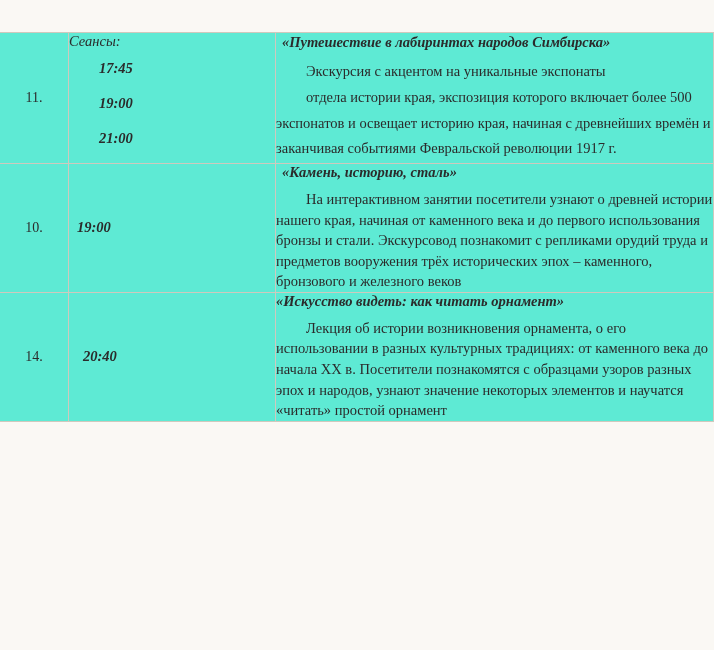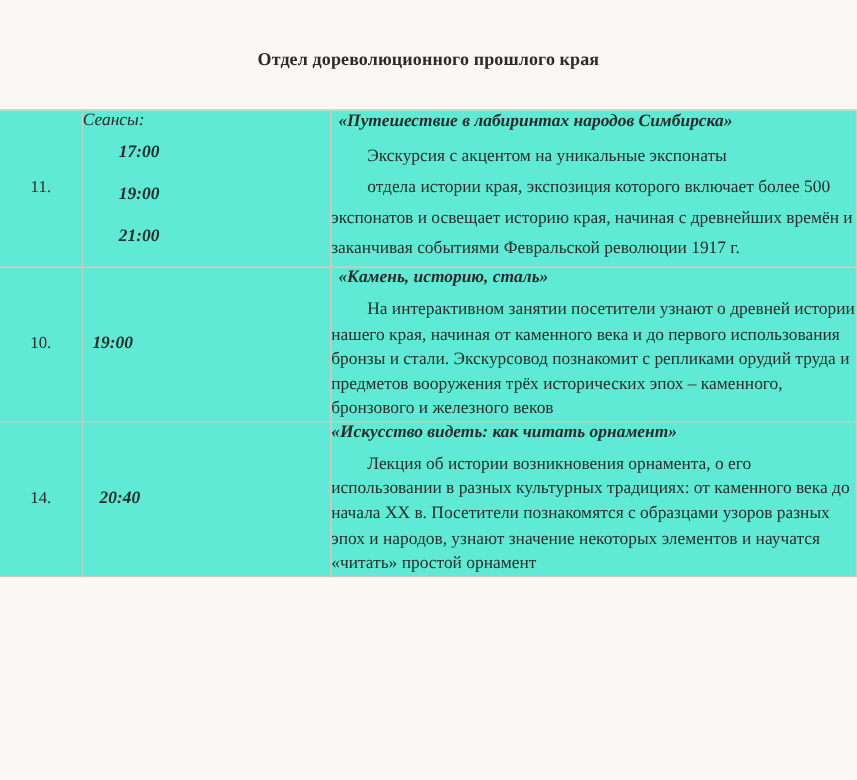--- a/index.html
+++ b/index.html
@@ -118,30 +118,29 @@
     color: #2b2b2b;
     text-align: left;
   }
   .row-11 .desc-body { line-height: 1.78; }
 </style>
 </head>
 <body>
 
 <div class="page">
 
-  <div class="doc-title">Отдел дореволюционного прошлого края</div>
 
   <table class="schedule">
     <tbody>
       <tr class="row-11">
         <td class="col-num">11.</td>
         <td class="col-time">
           <div class="sessions-label">Сеансы:</div>
           <div class="time-list">
-            <div class="time-item">17:00</div>
+            <div class="time-item">17:45</div>
             <div class="time-item">19:00</div>
             <div class="time-item">21:00</div>
           </div>
         </td>
         <td class="col-desc">
           <div class="desc-head pad">«Путешествие в лабиринтах народов Симбирска»</div>
           <div class="desc-body">Экскурсия с акцентом на уникальные экспонаты</div>
           <div class="desc-body">отдела истории края, экспозиция которого включает более 500 экспонатов и освещает историю края, начиная с древнейших времён и заканчивая событиями Февральской революции 1917 г.</div>
         </td>
       </tr>

